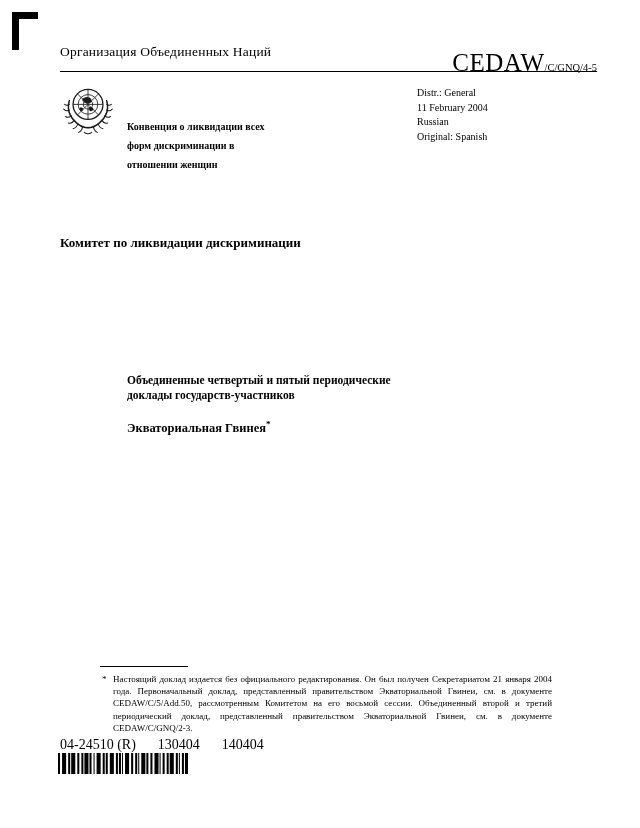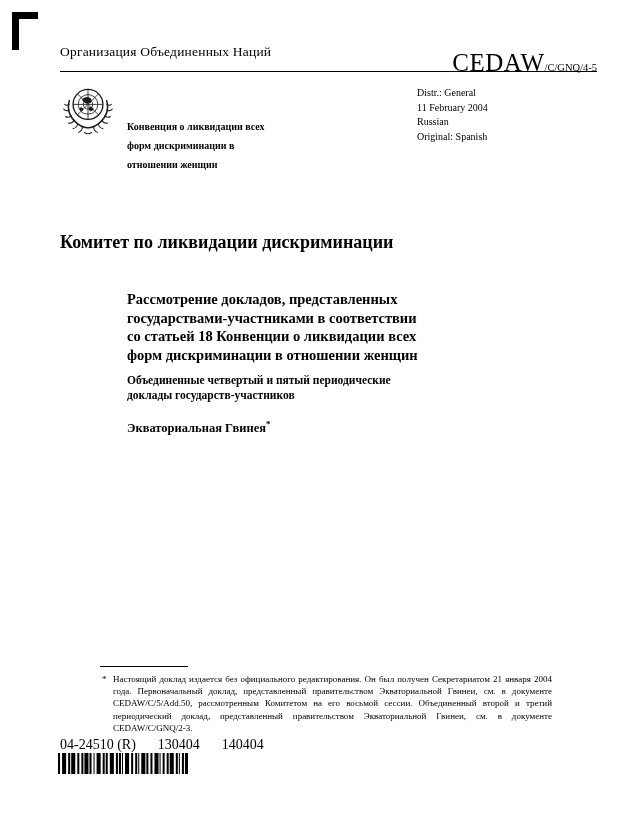--- a/index.html
+++ b/index.html
@@ -20,21 +20,21 @@
   .doc-symbol .suffix{font-size:10.5px;}
 
   .top-rule{position:absolute;left:60px;top:71px;width:537px;height:0;border-top:1.2px solid #000;}
 
   .emblem{position:absolute;left:60px;top:80px;width:56px;height:60px;}
 
   .conv-title{position:absolute;left:127px;top:79px;width:230px;
     font-weight:bold;font-size:10px;line-height:19px;margin-top:38px;}
   .meta{position:absolute;left:417px;top:86px;font-size:10px;line-height:14.5px;}
 
-  .committee{position:absolute;left:60px;top:235px;font-weight:bold;font-size:18px;line-height:15.5px;}
+  .committee{position:absolute;left:60px;top:235px;font-weight:bold;font-size:13px;line-height:15.5px;}
 
   .heading{position:absolute;left:127px;top:290px;font-weight:bold;font-size:14.5px;line-height:18.5px;}
   .subtitle{position:absolute;left:127px;top:373px;font-weight:bold;font-size:11.5px;line-height:15px;}
   .country{position:absolute;left:127px;top:419px;font-weight:bold;font-size:12.5px;}
   .country sup{font-size:9px;font-weight:bold;}
 
   .footnote-sep{position:absolute;left:100px;top:666px;width:88px;height:0;border-top:1px solid #000;}
   .footnote{position:absolute;left:100px;top:673px;width:452px;font-size:9px;line-height:12.2px;}
   .footnote .marker{position:absolute;left:2px;top:0;}
   .footnote .fn-text{margin-left:13px;text-align:justify;}
@@ -113,26 +113,20 @@
     <div>Distr.: General</div>
     <div>11 February 2004</div>
     <div>Russian</div>
     <div>Original: Spanish</div>
   </div>
 
   <div class="committee">
     <div>Комитет по ликвидации дискриминации</div>
   </div>
 
-  <div class="heading">
-    <div>Рассмотрение докладов, представленных</div>
-    <div>государствами-участниками в соответствии</div>
-    <div>со статьей 18 Конвенции о ликвидации всех</div>
-    <div>форм дискриминации в отношении женщин</div>
-  </div>
 
   <div class="subtitle">
     <div>Объединенные четвертый и пятый периодические</div>
     <div>доклады государств-участников</div>
   </div>
 
   <div class="country">
     <span>Экваториальная Гвинея</span><sup>*</sup>
   </div>
 

